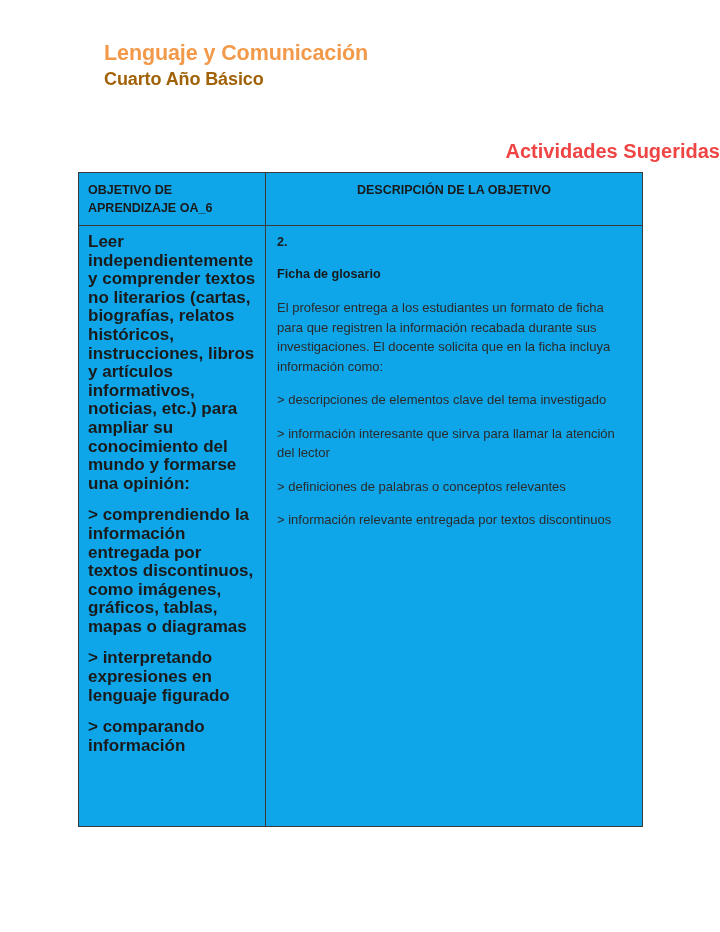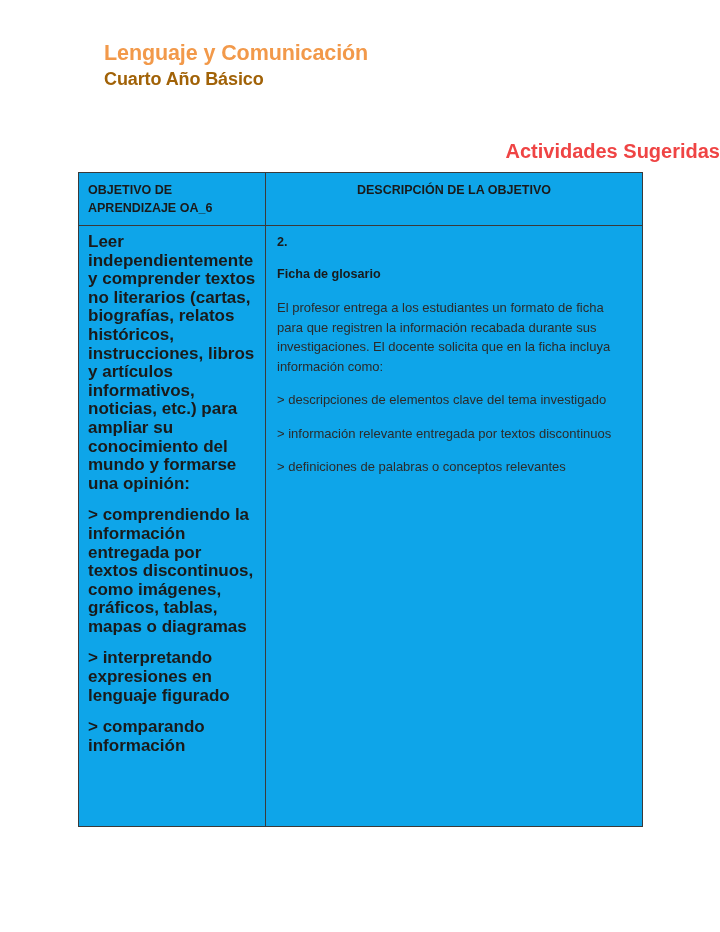--- a/index.html
+++ b/index.html
@@ -193,20 +193,21 @@
         <p class="obj-para">&gt; comprendiendo la información entregada por textos discontinuos, como imágenes, gráficos, tablas, mapas o diagramas</p>
         <p class="obj-para">&gt; interpretando expresiones en lenguaje figurado</p>
         <p class="obj-para">&gt; comparando información</p>
       </div>
 
       <div class="cell-right">
         <p class="desc-num">2.</p>
         <p class="desc-subtitle">Ficha de glosario</p>
         <p class="desc-para">El profesor entrega a los estudiantes un formato de ficha para que registren la información recabada durante sus investigaciones. El docente solicita que en la ficha incluya información como:</p>
         <p class="desc-para">&gt; descripciones de elementos clave del tema investigado</p>
+        <p class="desc-para">&gt; información interesante que sirva para llamar la atención del lector</p>
+        <p class="desc-para">&gt; definiciones de palabras o conceptos relevantes</p>
         <p class="desc-para">&gt; información relevante entregada por textos discontinuos</p>
-        <p class="desc-para">&gt; definiciones de palabras o conceptos relevantes</p>
       </div>
 
     </div>
   </div>
 
 </div>
 
 </body></html>

